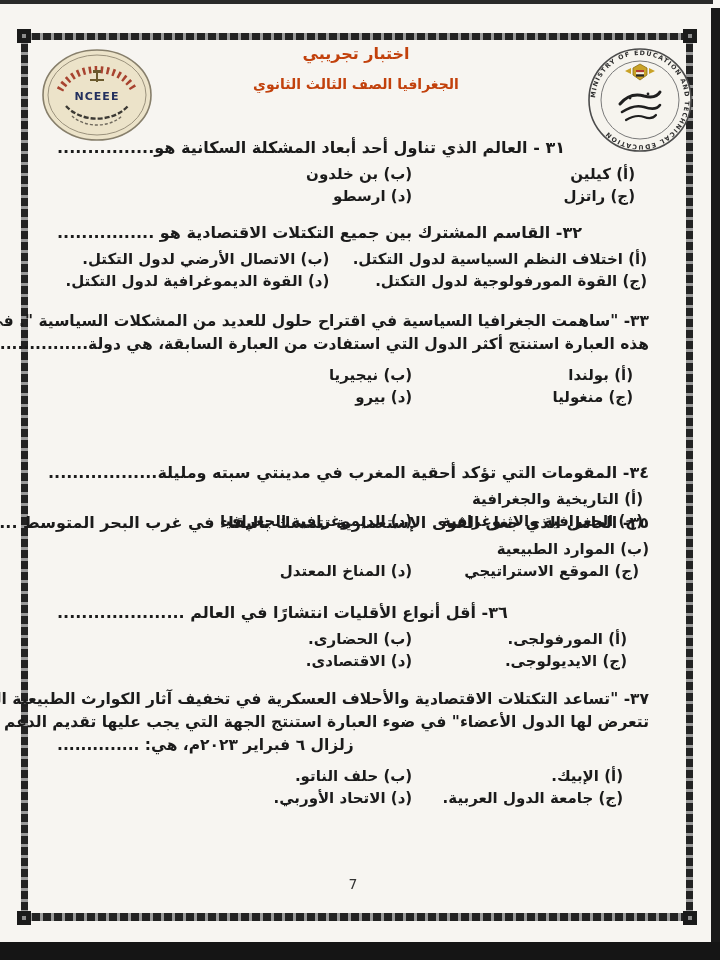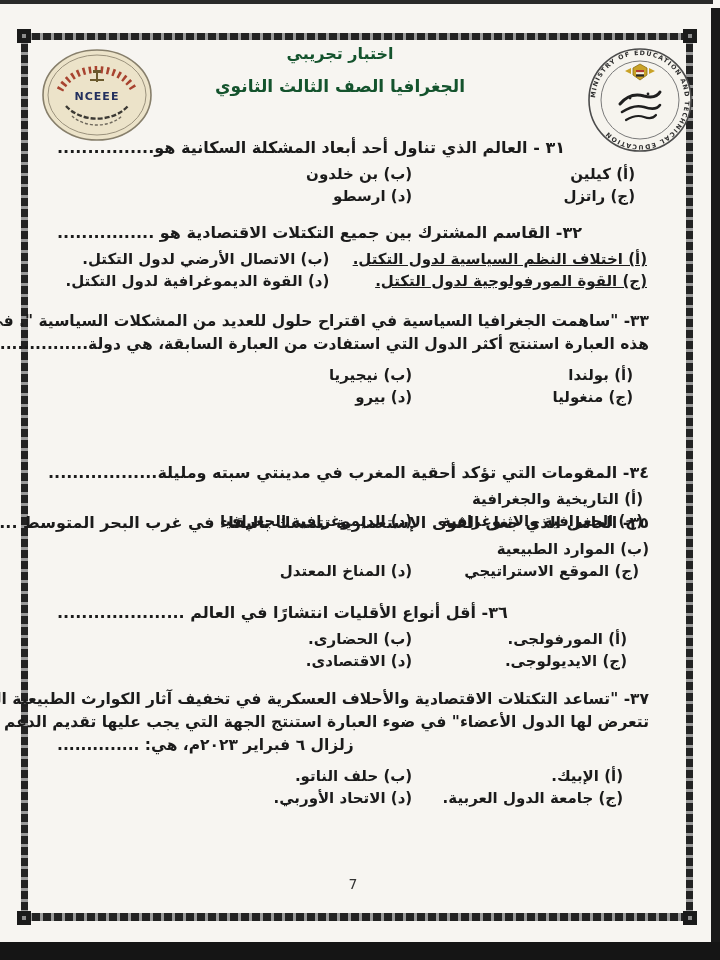--- a/index.html
+++ b/index.html
@@ -19,41 +19,41 @@
   .fbar.v{background:repeating-linear-gradient(0deg,#232323 0 8px,#9a9a9a 8px 11px);}
   .f-top{left:0;top:0;width:100%;height:7px;}
   .f-bottom{left:0;bottom:0;width:100%;height:8px;}
   .f-left{left:0;top:0;width:7px;height:100%;}
   .f-right{right:0;top:0;width:7px;height:100%;}
   .fcorner{position:absolute;width:14px;height:14px;background:#1b1b1b;}
   .fc-tl{left:-4px;top:-4px;} .fc-tr{right:-4px;top:-4px;}
   .fc-bl{left:-4px;bottom:-4px;} .fc-br{right:-4px;bottom:-4px;}
   .fcorner::after{content:"";position:absolute;left:5px;top:5px;width:4px;height:4px;background:#8d8d8d;}
   
-  .titles{position:absolute;left:170px;top:44px;width:340px;text-align:center;z-index:2;
-          color:#14532d;font-weight:bold;}
+  .titles{position:absolute;left:186px;top:44px;width:340px;text-align:center;z-index:2;
+          color:#c2410c;font-weight:bold;}
   .title1{font-size:16px;letter-spacing:1px;}
-  .title2{font-size:17px;margin-top:13px;letter-spacing:0.5px;}
+  .title2{font-size:14px;margin-top:13px;letter-spacing:0.5px;}
   .logo{position:absolute;z-index:2;}
   .logo-left{left:40px;top:48px;}
   .logo-right{left:586px;top:46px;}
   
   .content{position:absolute;left:57px;top:0;width:592px;z-index:2;direction:rtl;
            color:#1b1b1b;font-weight:bold;}
   .q{position:absolute;right:0;width:592px;}
   .qline{font-size:16px;line-height:23px;text-align:left;white-space:nowrap;}
   .q33 .qline,.q37 .qline{font-size:15.5px;}
   .opts{margin-top:4px;}
   .q33 .opts,.q37 .opts{margin-top:8px;}
   .row{display:flex;height:22px;line-height:22px;}
   .opt{font-size:15px;white-space:nowrap;}
   .opt.a{flex:0 0 40%;box-sizing:border-box;padding-left:4px;}
   .opt.b{flex:0 0 60%;}
   .q31 .opt.a{padding-right:14px;}
-  .q32 .opt.a{flex-basis:54%;padding-right:2px;text-decoration:underline;}
+  .q32 .opt.a{flex-basis:54%;padding-right:2px;}
   .q32 .opt.b{flex-basis:46%;}
   .q33 .opt.a{padding-right:16px;}
   .q34 .opt.a{padding-right:6px;}
   .q35 .opt.a{padding-right:10px;}
   .q36 .opt.a{padding-right:22px;}
   .q37 .opt.a{padding-right:26px;}
   
   .q31{top:136px;} .q32{top:221px;} .q33{top:310px;} .q34{top:421px;margin-top:40px;}
   .q35{top:511px;} .q36{top:601px;} .q37{top:688px;}
   

